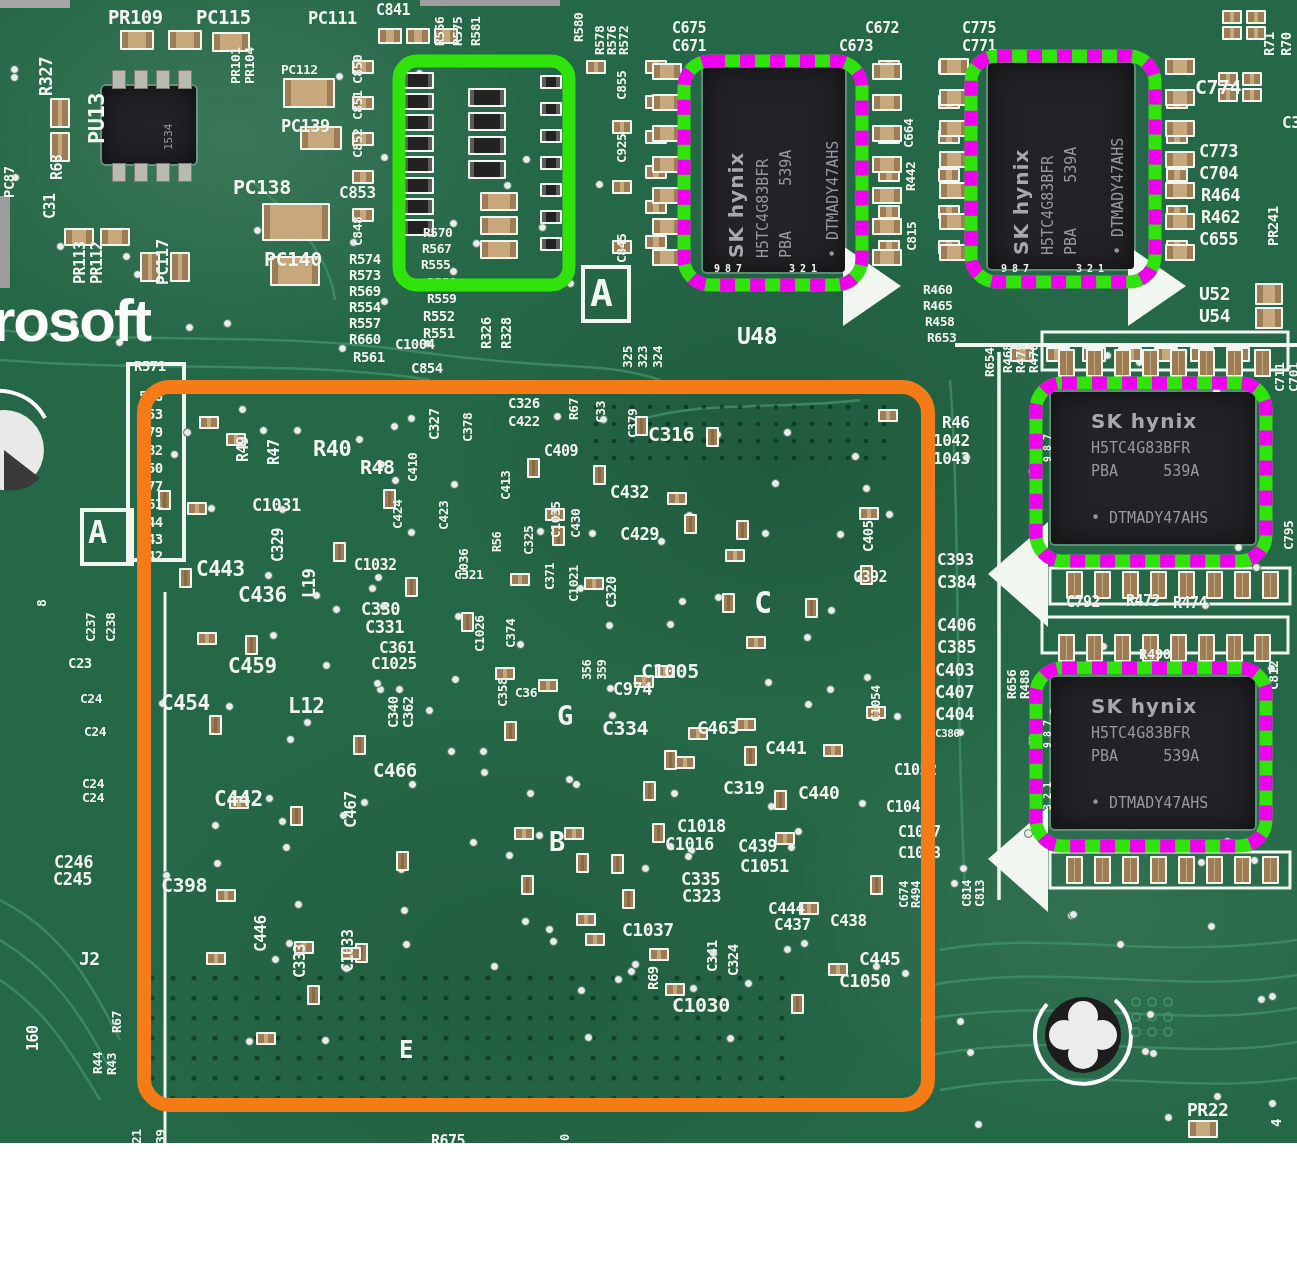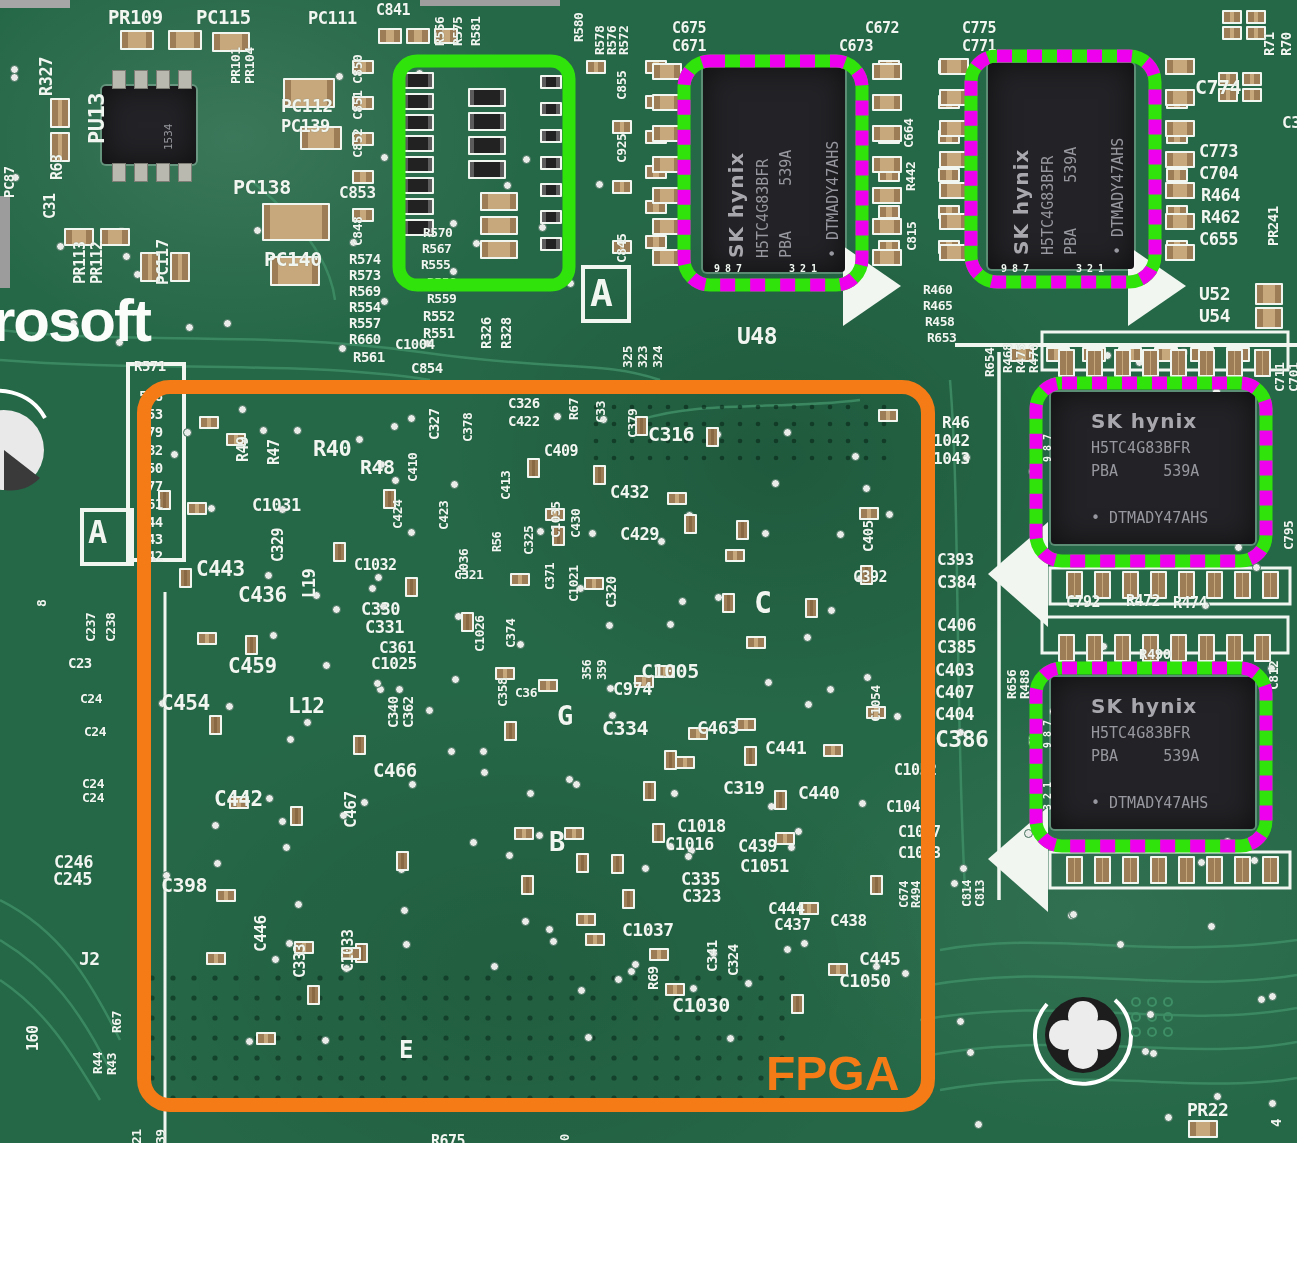--- a/index.html
+++ b/index.html
@@ -855,21 +855,21 @@
       </div>
     <div id="labellayer">
         <span class="lbl" style="left: 108px; top: 8px; font-size: 19px;">PR109</span>
         <span class="lbl" style="left: 196px; top: 8px; font-size: 19px;">PC115</span>
         <span class="lbl" style="left: 308px; top: 10px; font-size: 17px;">PC111</span>
         <span class="lbl" style="left: 376px; top: 3px; font-size: 15px;">C841</span>
         <span class="lbl rot" style="left: 38px; top: 96px; font-size: 17px;">R327</span>
         <span class="lbl rot" style="left: 86px; top: 144px; font-size: 22px;">PU13</span>
         <span class="lbl rot" style="left: 229px; top: 84px; font-size: 13px;">PR101</span>
         <span class="lbl rot" style="left: 243px; top: 84px; font-size: 13px;">PR104</span>
-        <span class="lbl" style="left: 281px; top: 63px; font-size: 18px; margin-top: 34px;">PC112</span>
+        <span class="lbl" style="left: 281px; top: 63px; font-size: 13px;">PC112</span>
         <span class="lbl" style="left: 281px; top: 118px; font-size: 17px;">PC139</span>
         <span class="lbl" style="left: 233px; top: 177px; font-size: 20px;">PC138</span>
         <span class="lbl" style="left: 264px; top: 249px; font-size: 20px;">PC140</span>
         <span class="lbl rot" style="left: 50px; top: 180px; font-size: 15px;">R63</span>
         <span class="lbl rot" style="left: 43px; top: 219px; font-size: 15px;">C31</span>
         <span class="lbl rot" style="left: 73px; top: 284px; font-size: 15px;">PR113</span>
         <span class="lbl rot" style="left: 90px; top: 284px; font-size: 15px;">PR112</span>
         <span class="lbl rot" style="left: 155px; top: 285px; font-size: 16px;">PC117</span>
         <span class="lbl rot" style="left: 351px; top: 84px; font-size: 13px;">C850</span>
         <span class="lbl rot" style="left: 351px; top: 120px; font-size: 13px;">C851</span>
@@ -955,21 +955,21 @@
         <span class="lbl" style="left: 1173px; top: 596px; font-size: 15px;">R474</span>
         <span class="lbl rot" style="left: 1282px; top: 550px; font-size: 13px;">C795</span>
         <span class="lbl" style="left: 937px; top: 617px; font-size: 17px;">C406</span>
         <span class="lbl" style="left: 937px; top: 639px; font-size: 17px;">C385</span>
         <span class="lbl" style="left: 1139px; top: 647px; font-size: 14px;">R490</span>
         <span class="lbl rot" style="left: 1005px; top: 699px; font-size: 13px;">R656</span>
         <span class="lbl rot" style="left: 1018px; top: 699px; font-size: 13px;">R488</span>
         <span class="lbl" style="left: 935px; top: 662px; font-size: 17px;">C403</span>
         <span class="lbl" style="left: 935px; top: 684px; font-size: 17px;">C407</span>
         <span class="lbl" style="left: 935px; top: 706px; font-size: 17px;">C404</span>
-        <span class="lbl" style="left: 935px; top: 728px; font-size: 23px;">C386</span>
+        <span class="lbl" style="left: 935px; top: 728px; font-size: 11px;">C386</span>
         <span class="lbl rot" style="left: 1267px; top: 690px; font-size: 13px;">C812</span>
         <span class="lbl rot" style="left: 898px; top: 908px; font-size: 12px;">C674</span>
         <span class="lbl rot" style="left: 910px; top: 908px; font-size: 12px;">R494</span>
         <span class="lbl rot" style="left: 922px; top: 908px; font-size: 12px;">C764</span>
         <span class="lbl rot" style="left: 961px; top: 907px; font-size: 12px;">C814</span>
         <span class="lbl rot" style="left: 974px; top: 907px; font-size: 12px;">C813</span>
         <span class="lbl rot" style="left: 1043px; top: 462px; font-size: 10px;">9 8 7</span>
         <span class="lbl rot" style="left: 1043px; top: 748px; font-size: 10px;">9 8 7</span>
         <span class="lbl rot" style="left: 1043px; top: 810px; font-size: 10px;">3 2 1</span>
         <span class="lbl" style="left: 1187px; top: 1101px; font-size: 18px;">PR22</span>
@@ -1102,21 +1102,20 @@
       <rect id="orangebox" x="144" y="387" width="784" height="718" rx="26" fill="none" stroke-width="14" stroke="#f57b17"></rect>
     <rect stroke="#2fe30b" x="684" y="61" width="178" height="224" rx="26" fill="none" stroke-width="13"></rect>
         <rect stroke="#ee00ee" stroke-dasharray="15 15" x="684" y="61" width="178" height="224" rx="26" fill="none" stroke-width="13"></rect>
         <rect stroke="#2fe30b" x="971" y="56" width="184" height="226" rx="26" fill="none" stroke-width="13"></rect>
         <rect stroke="#ee00ee" stroke-dasharray="15 15" x="971" y="56" width="184" height="226" rx="26" fill="none" stroke-width="13"></rect>
         <rect stroke="#2fe30b" x="1036" y="383" width="230" height="178" rx="26" fill="none" stroke-width="13"></rect>
         <rect stroke="#ee00ee" stroke-dasharray="15 15" x="1036" y="383" width="230" height="178" rx="26" fill="none" stroke-width="13"></rect>
         <rect stroke="#2fe30b" x="1036" y="668" width="230" height="178" rx="26" fill="none" stroke-width="13"></rect>
         <rect stroke="#ee00ee" stroke-dasharray="15 15" x="1036" y="668" width="230" height="178" rx="26" fill="none" stroke-width="13"></rect>
       </svg>
-    <div id="fpga-label" style="left: 766px; top: 1046px; font-size: 48px; color: rgb(245, 123, 23);">FPGA</div>
   </div>
 
   <div id="legend">
     
     
     
     
   </div>
 </div>
 

